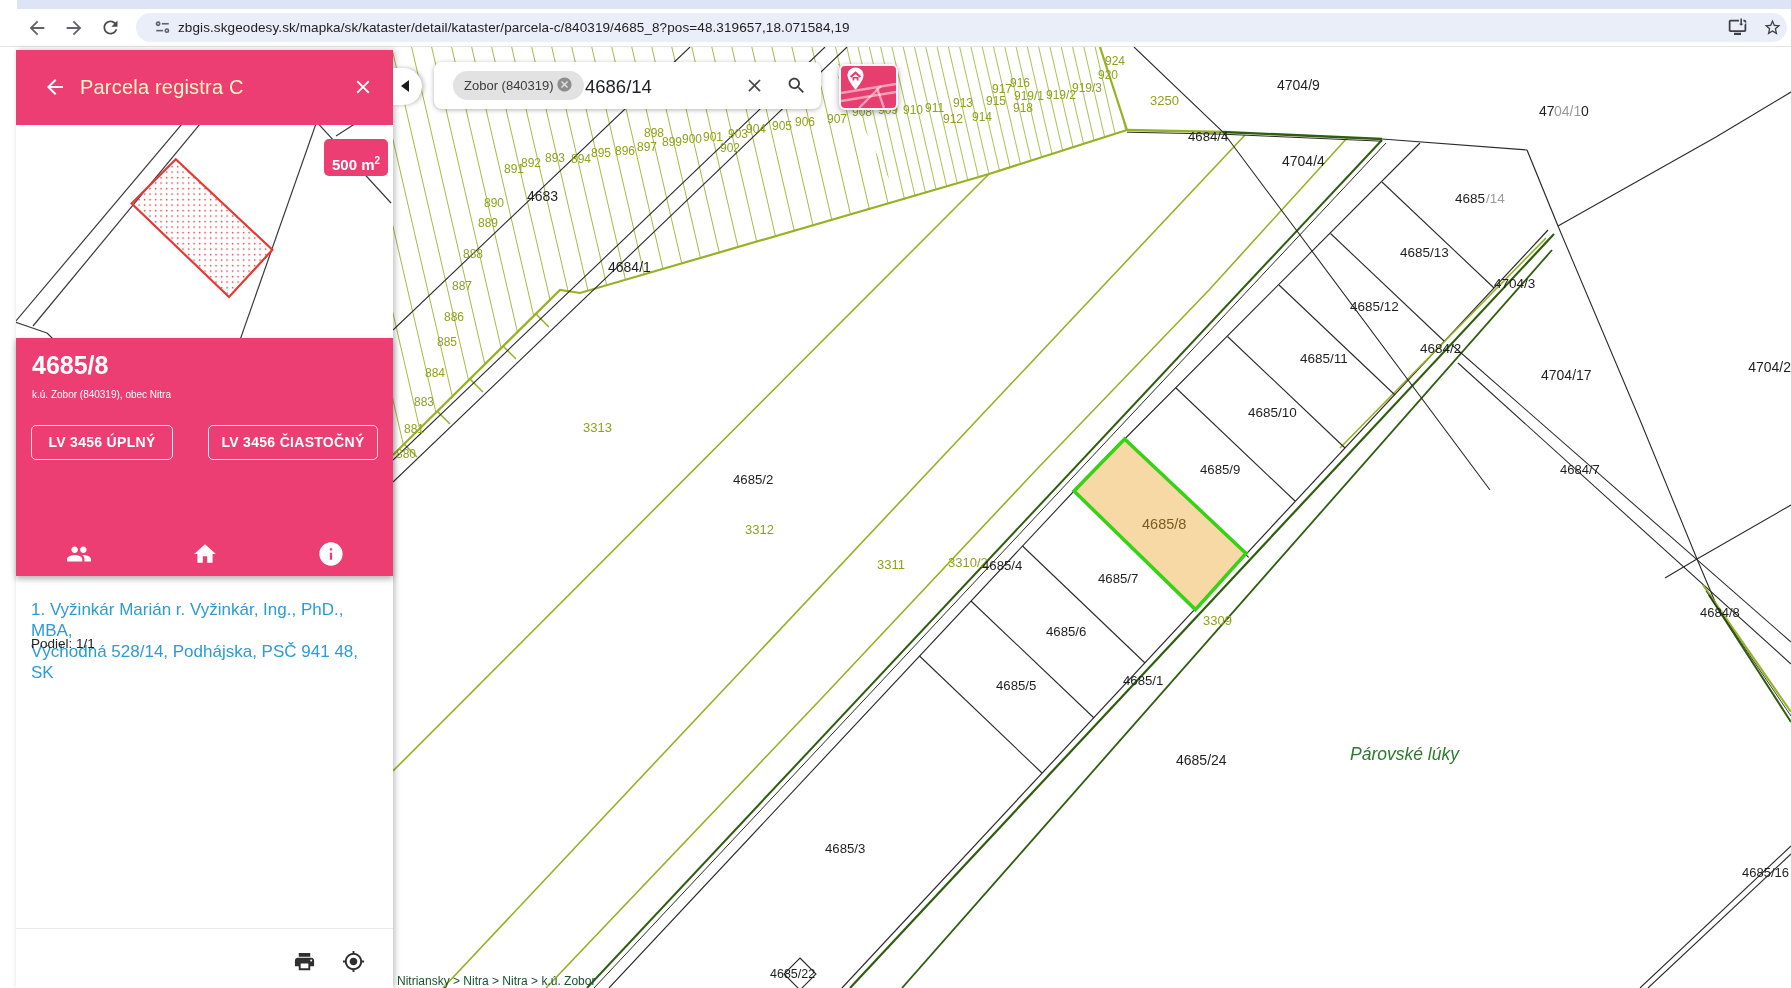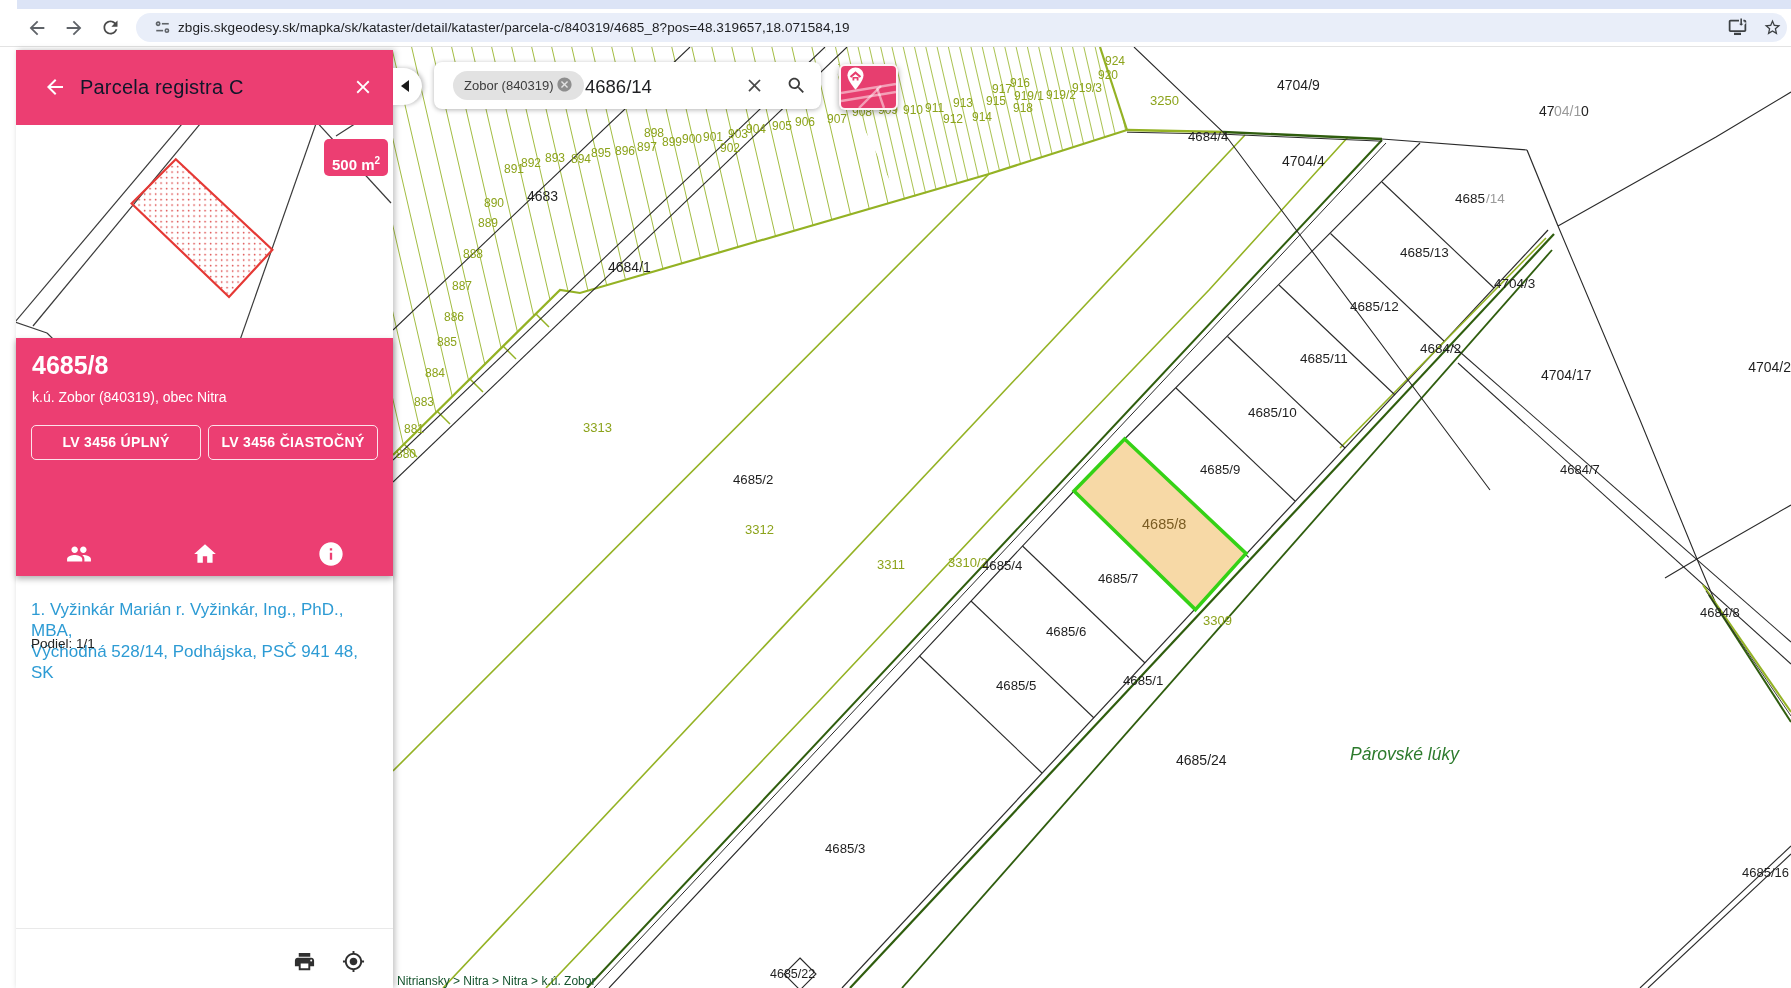--- a/index.html
+++ b/index.html
@@ -13,28 +13,28 @@
     border-bottom:1px solid #e3e3e3; }
   #omnibox { left:136px; top:13px; width:1651px; height:29px; background:#e9eef9;
     border-radius:15px; }
   #urltext { left:178px; top:20px; font-size:13.5px; color:#202124; letter-spacing:0.1px; }
 
   
   #sidebar { left:16px; top:50px; width:377px; height:938px; background:#fff;
     box-shadow:2px 0 6px rgba(0,0,0,.25); }
   .pink { background:#ec3e72; }
   #sb-head { left:0; top:0; width:377px; height:75px; color:#fff; }
-  #sb-title { left:64px; top:26px; font-size:20px; font-weight:500; color:#0f172a; letter-spacing:.2px; }
+  #sb-title { left:64px; top:26px; font-size:20px; font-weight:500; color:#fef9c3; letter-spacing:.2px; }
   #sb-prev { left:0; top:75px; width:377px; height:213px; background:#fff; overflow:hidden; }
   #badge500 { left:308px; top:14px; background:#ec3e72; color:#fff; font-weight:bold;
     font-size:15px; padding:16px 8px 3px; border-radius:5px; }
   #sb-info { left:0; top:288px; width:377px; height:238px; color:#fff;
     box-shadow:0 3px 6px rgba(0,0,0,.3); }
   #sb-info h1 { position:absolute; left:16px; top:13px; font-size:25px; font-weight:bold; }
-  #sb-info .sub { position:absolute; left:16px; top:51px; font-size:14px;text-align:right; }
+  #sb-info .sub { position:absolute; left:16px; top:51px; font-size:10px;text-align:right; }
   .obtn { position:absolute; border:1px solid rgba(255,255,255,.85); border-radius:5px;
     color:#fff; font-weight:bold; font-size:14px; text-align:center; line-height:33px;
     letter-spacing:.3px; height:35px; }
   #links { left:15px; top:549px; width:350px; font-size:17px; color:#2d9bd4; line-height:21px; }
   #podiel { left:15px; top:586px; font-size:13.5px; color:#212121; }
   #sb-div { left:0; top:878px; width:377px; height:1px; background:#e9e9e9; }
 
   
   #collapse { left:393px; top:68px; width:29px; height:37px; background:#fff;
     border-radius:0 19px 19px 0; box-shadow:2px 0 4px rgba(0,0,0,.25); }
@@ -255,21 +255,21 @@
         <line x1="15" y1="322" x2="47" y2="333"></line>
         <line x1="47" y1="333" x2="90" y2="375"></line>
       </g>
       <polygon points="175.8,159.2 272.4,249.8 229,297 131.6,203.5" fill="url(#reddots)" stroke="#e53935" stroke-width="2.2"></polygon>
     </svg>
     <div class="abs" id="badge500">500 m<sup style="font-size:10px">2</sup></div>
   </div>
   <div class="abs pink" id="sb-info">
     <h1>4685/8</h1>
     <div class="sub">k.ú. Zobor (840319), obec Nitra</div>
-    <div class="obtn" style="left:15px;top:87px;width:170px;">LV 3456 ÚPLNÝ</div>
+    <div class="obtn" style="left:15px;top:87px;width:142px;">LV 3456 ÚPLNÝ</div>
     <div class="obtn" style="left:192px;top:87px;width:170px;">LV 3456 ČIASTOČNÝ</div>
     <svg class="abs" style="left:50px;top:203px" width="26" height="26" viewBox="0 0 24 24" fill="#fff">
         <path d="M16 11c1.66 0 2.99-1.34 2.99-3S17.66 5 16 5c-1.66 0-3 1.34-3 3s1.34 3 3 3zm-8 0c1.66 0 2.99-1.34 2.99-3S9.66 5 8 5C6.34 5 5 6.34 5 8s1.34 3 3 3zm0 2c-2.33 0-7 1.17-7 3.5V19h14v-2.5c0-2.33-4.67-3.5-7-3.5zm8 0c-.29 0-.62.02-.97.05 1.16.84 1.97 1.97 1.97 3.45V19h6v-2.5c0-2.33-4.67-3.5-7-3.5z"></path>
       </svg>
     <svg class="abs" style="left:176px;top:203px" width="26" height="26" viewBox="0 0 24 24" fill="#fff">
         <path d="M10 20v-6h4v6h5v-8h3L12 3 2 12h3v8z"></path>
       </svg>
     <svg class="abs" style="left:301px;top:202px" width="28" height="28" viewBox="0 0 24 24" fill="#fff">
         <path d="M12 2C6.48 2 2 6.48 2 12s4.48 10 10 10 10-4.48 10-10S17.52 2 12 2zm1 15h-2v-6h2v6zm0-8h-2V7h2v2z"></path>
       </svg>

